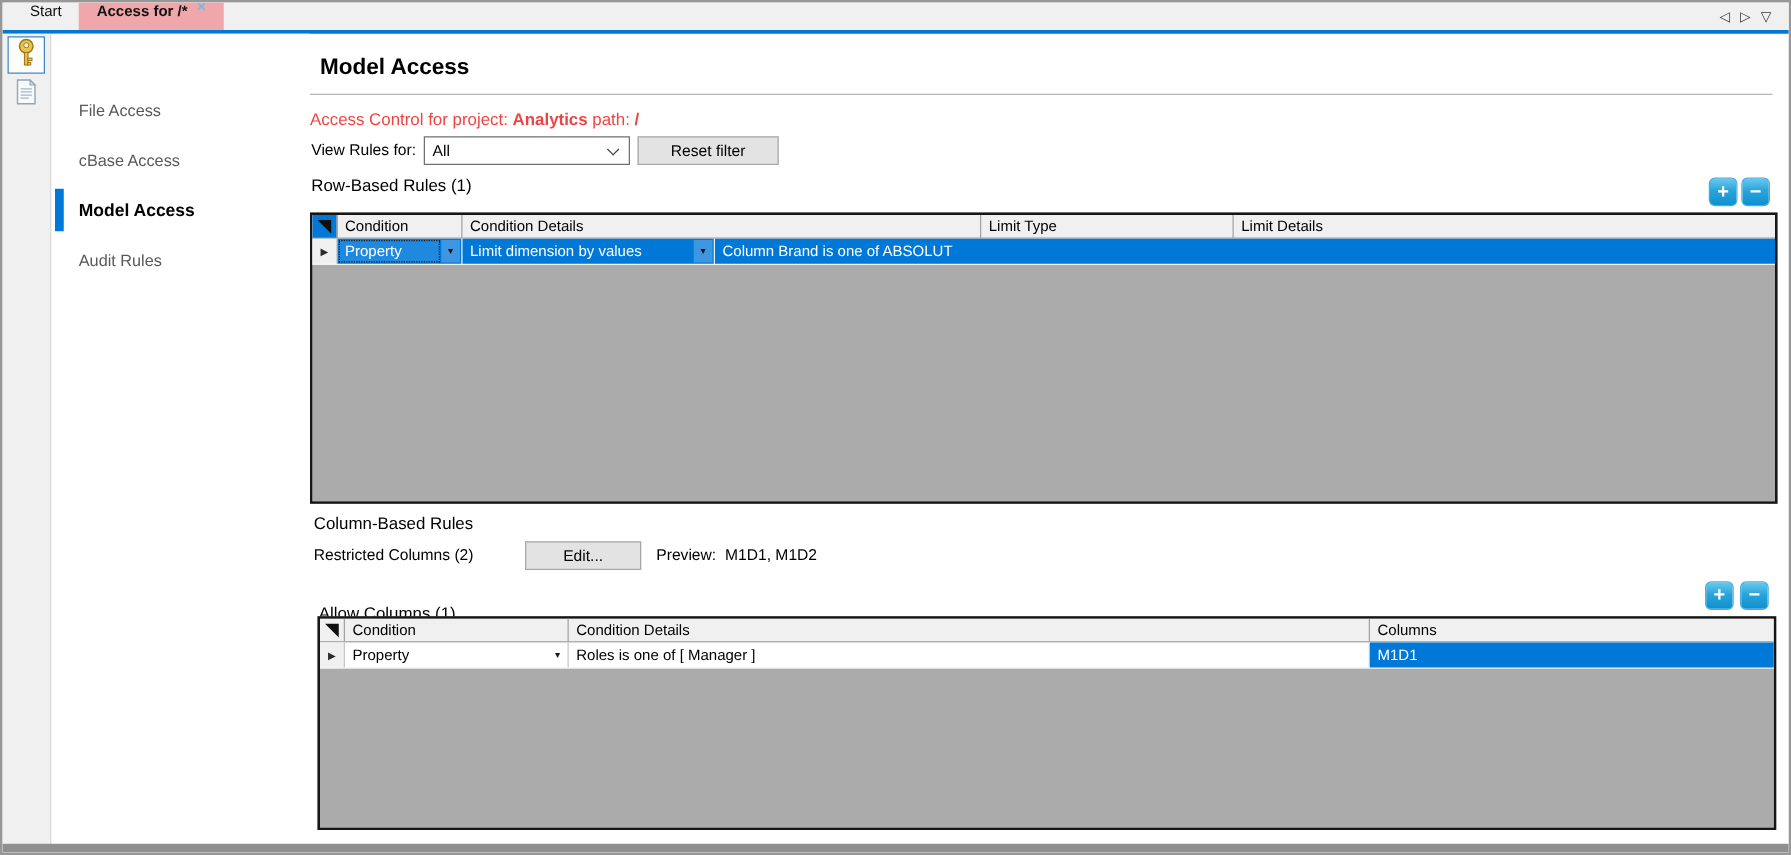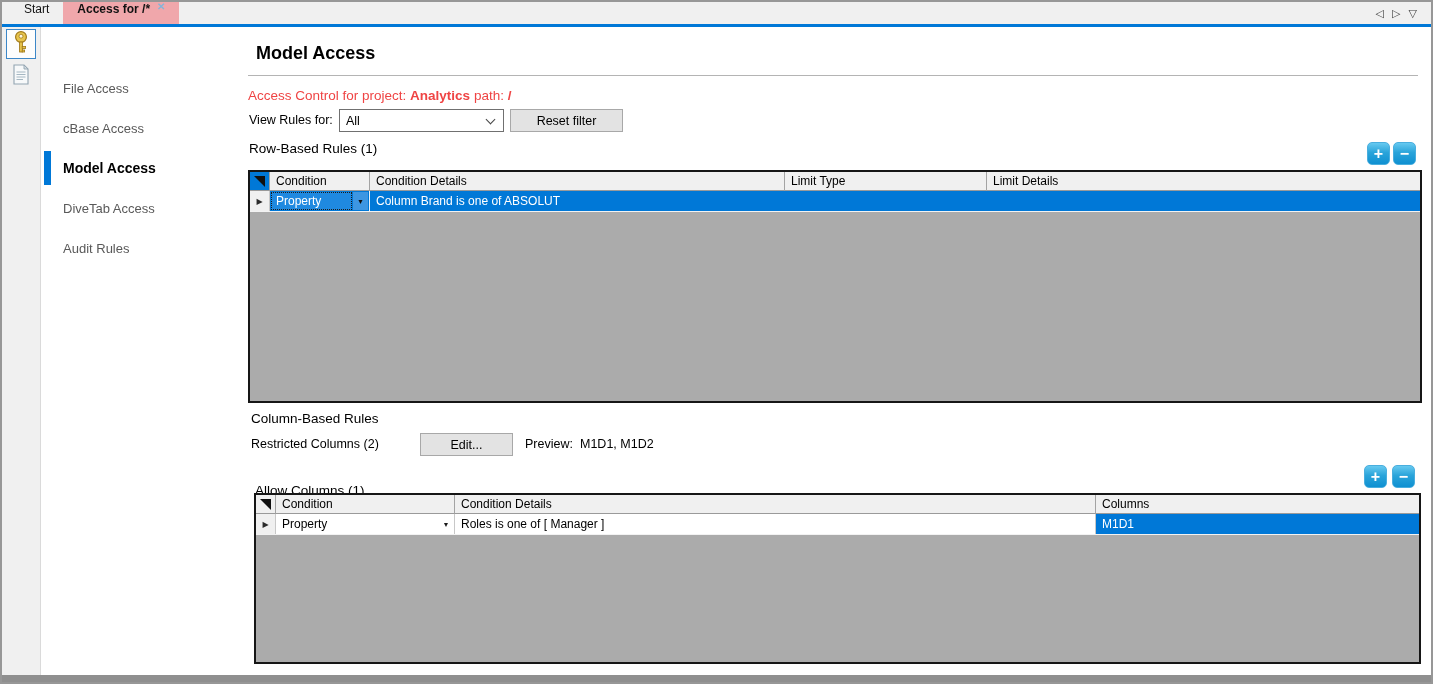--- a/index.html
+++ b/index.html
@@ -144,23 +144,20 @@
     <div class="side-item">
       <span>File Access</span>
     </div>
     <div class="side-item">
       <span>cBase Access</span>
     </div>
     <div class="side-item active">
       <span>Model Access</span>
     </div>
     <div class="side-item">
-      <span>DiveTab Access</span>
-    </div>
-    <div class="side-item">
       <span>Audit Rules</span>
     </div>
   </div>
 
   <div class="page-title">Model Access</div>
   <div class="hr1"></div>
 
   <div class="access-line">
     <span>Access Control for project:</span>
     <b>Analytics</b>
@@ -201,20 +198,26 @@
     <div class="grid-row">
       <div class="gr-cell gr-sel" style="width:20px;">
         <span>▶</span>
       </div>
       <div class="gr-cell blue" style="width:100px; padding:0;">
         <div class="cell-combo-focus">
           <span class="ccf-text">Property</span>
           <span class="ccf-btn">▼</span>
         </div>
       </div>
+      <div class="gr-cell blue" style="width:202px; padding:0;">
+        <div class="cell-combo-focus">
+          <span class="ccf-text" style="border:none; background:transparent; padding-left:5px;">Limit dimension by values</span>
+          <span class="ccf-btn">▼</span>
+        </div>
+      </div>
       <div class="gr-cell blue" style="flex:1; border-right:none;">
         <span>Column Brand is one of ABSOLUT</span>
       </div>
     </div>
     <div class="grid-fill"></div>
   </div>
 
   <div class="sect" style="left:249px; top:409px;">Column-Based Rules</div>
   <div class="filter-label" style="left:249px; top:431px; font-size:12.5px;">Restricted Columns (2)</div>
   <div class="btn edit">Edit...</div>

